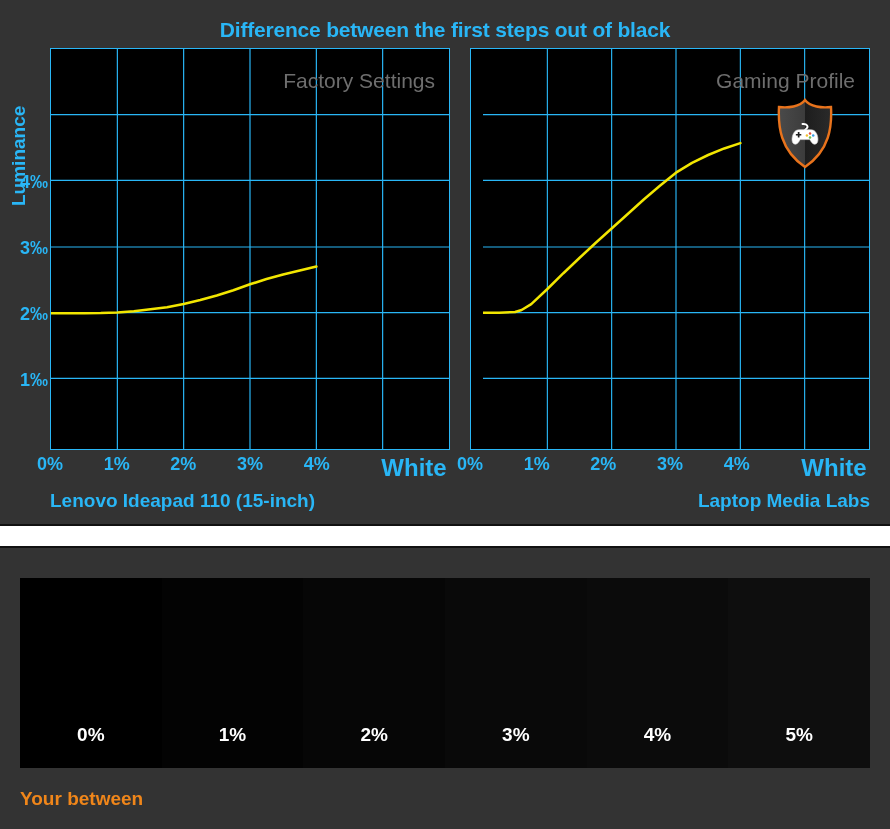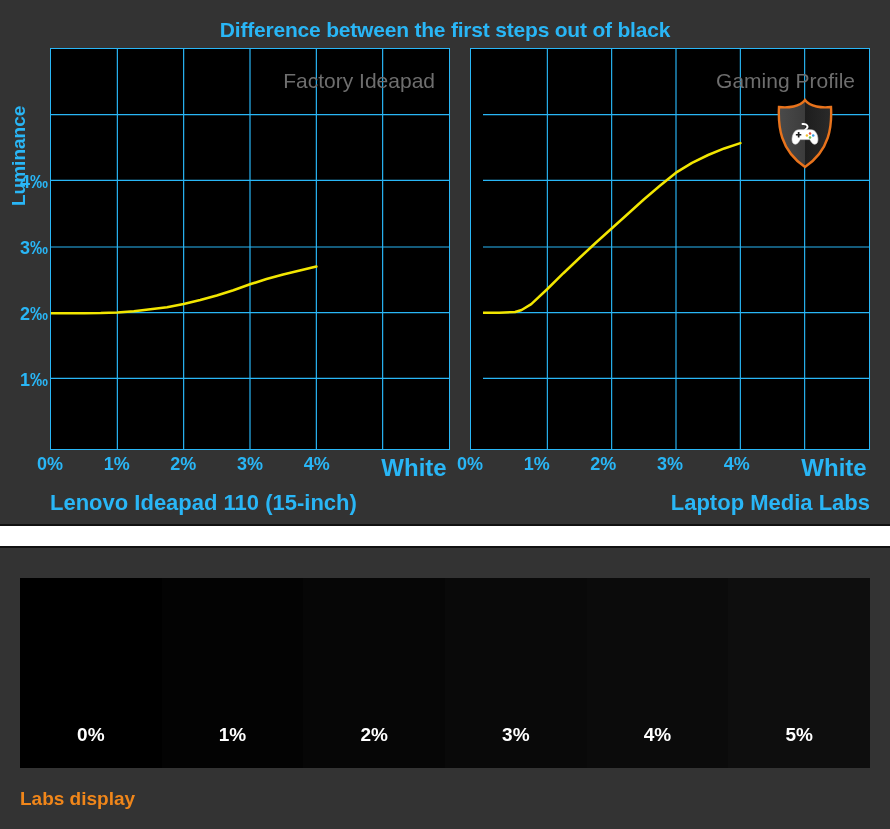--- a/index.html
+++ b/index.html
@@ -91,21 +91,21 @@
     font-weight: bold;
     transform: translateX(-50%);
     white-space: nowrap;
   }
   .x-tick.white-lbl { font-size: 24px; }
 
   .caption {
     position: absolute;
     top: 490px;
     color: #29b6f6;
-    font-size: 22px;
+    font-size: 19px;
     font-weight: bold;
     white-space: nowrap;
     text-align: center;
   }
   #caption-left  { left: 50px; }
   #caption-right { right: 20px; }
 
   .badge {
     position: absolute;
     left: 774px; top: 98px;
@@ -172,21 +172,21 @@
           <line x1="266.7" y1="0" x2="266.7" y2="402"></line>
           <line x1="333.3" y1="0" x2="333.3" y2="402"></line>
           <line x1="0" y1="66" x2="400" y2="66"></line>
           <line x1="0" y1="132" x2="400" y2="132"></line>
           <line x1="0" y1="199" x2="400" y2="199"></line>
           <line x1="0" y1="265" x2="400" y2="265"></line>
           <line x1="0" y1="331" x2="400" y2="331"></line>
         </g>
         <polyline fill="none" stroke="#f2e600" stroke-width="2.6" stroke-linecap="round" stroke-linejoin="round" points="0,265.6 16.7,265.6 33.3,265.6 50,265.4 66.7,264.8 83.3,263.6 99.9,261.6 116.6,259.6 133.3,256.2 150,252.3 166.6,247.7 183.3,242.4 200,236.5 216.6,231.2 233.3,226.6 250,222.6 266.7,218.7"></polyline>
       </svg>
-      <div class="plot-label">Factory Ideapad</div>
+      <div class="plot-label">Factory Settings</div>
     </div>
 
     <div class="plot" id="plot-right">
       <svg viewBox="0 0 400 402" preserveAspectRatio="none">
         <g stroke="#29b6f6" stroke-width="1.2">
           <line x1="66.7" y1="0" x2="66.7" y2="402"></line>
           <line x1="133.3" y1="0" x2="133.3" y2="402"></line>
           <line x1="200" y1="0" x2="200" y2="402"></line>
           <line x1="266.7" y1="0" x2="266.7" y2="402"></line>
           <line x1="333.3" y1="0" x2="333.3" y2="402"></line>
@@ -263,16 +263,16 @@
       <div class="band" style="background:#090909">
         <span class="band-label">3%</span>
       </div>
       <div class="band" style="background:#0b0b0b">
         <span class="band-label">4%</span>
       </div>
       <div class="band" style="background:#0e0e0e">
         <span class="band-label">5%</span>
       </div>
     </div>
-    <div class="your-display">Labs display</div>
+    <div class="your-display">Your between</div>
   </div>
 
 </div>
 
 </body></html>

